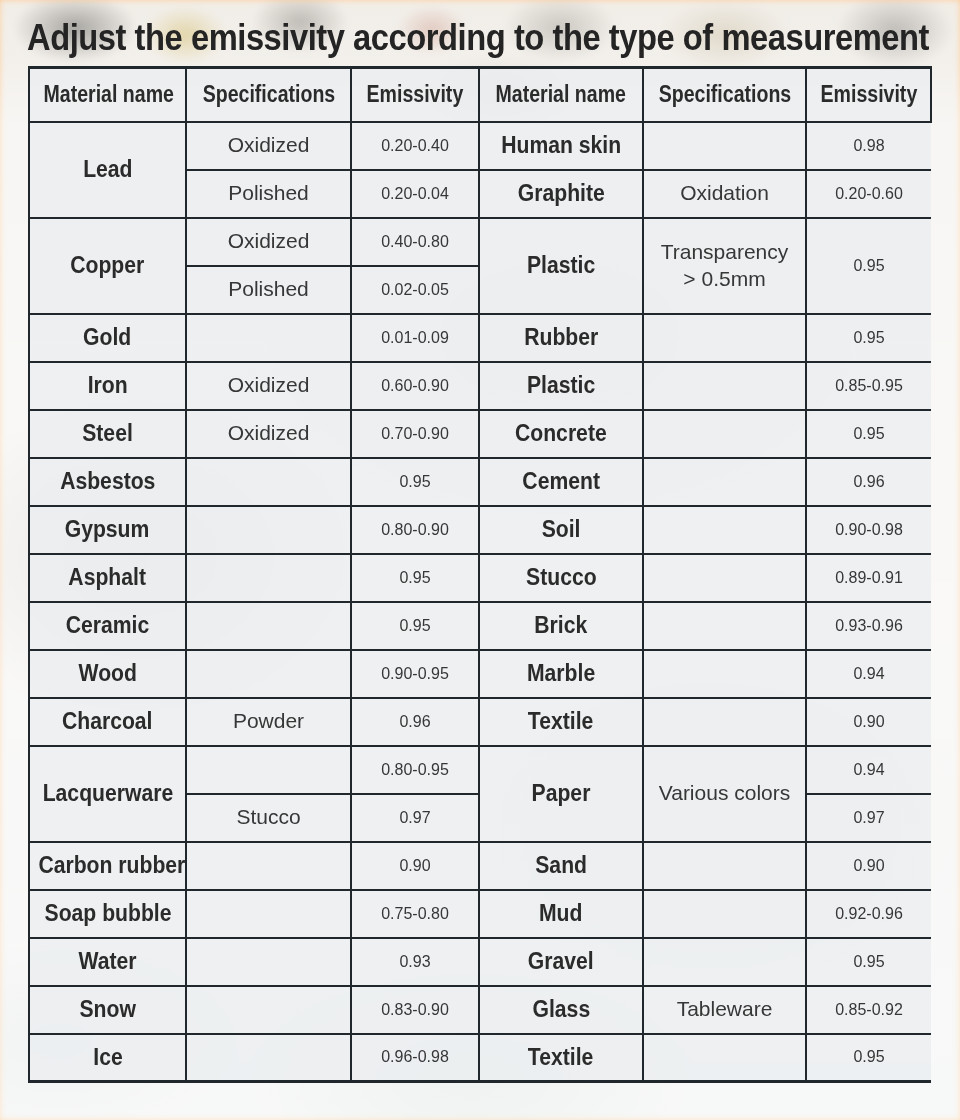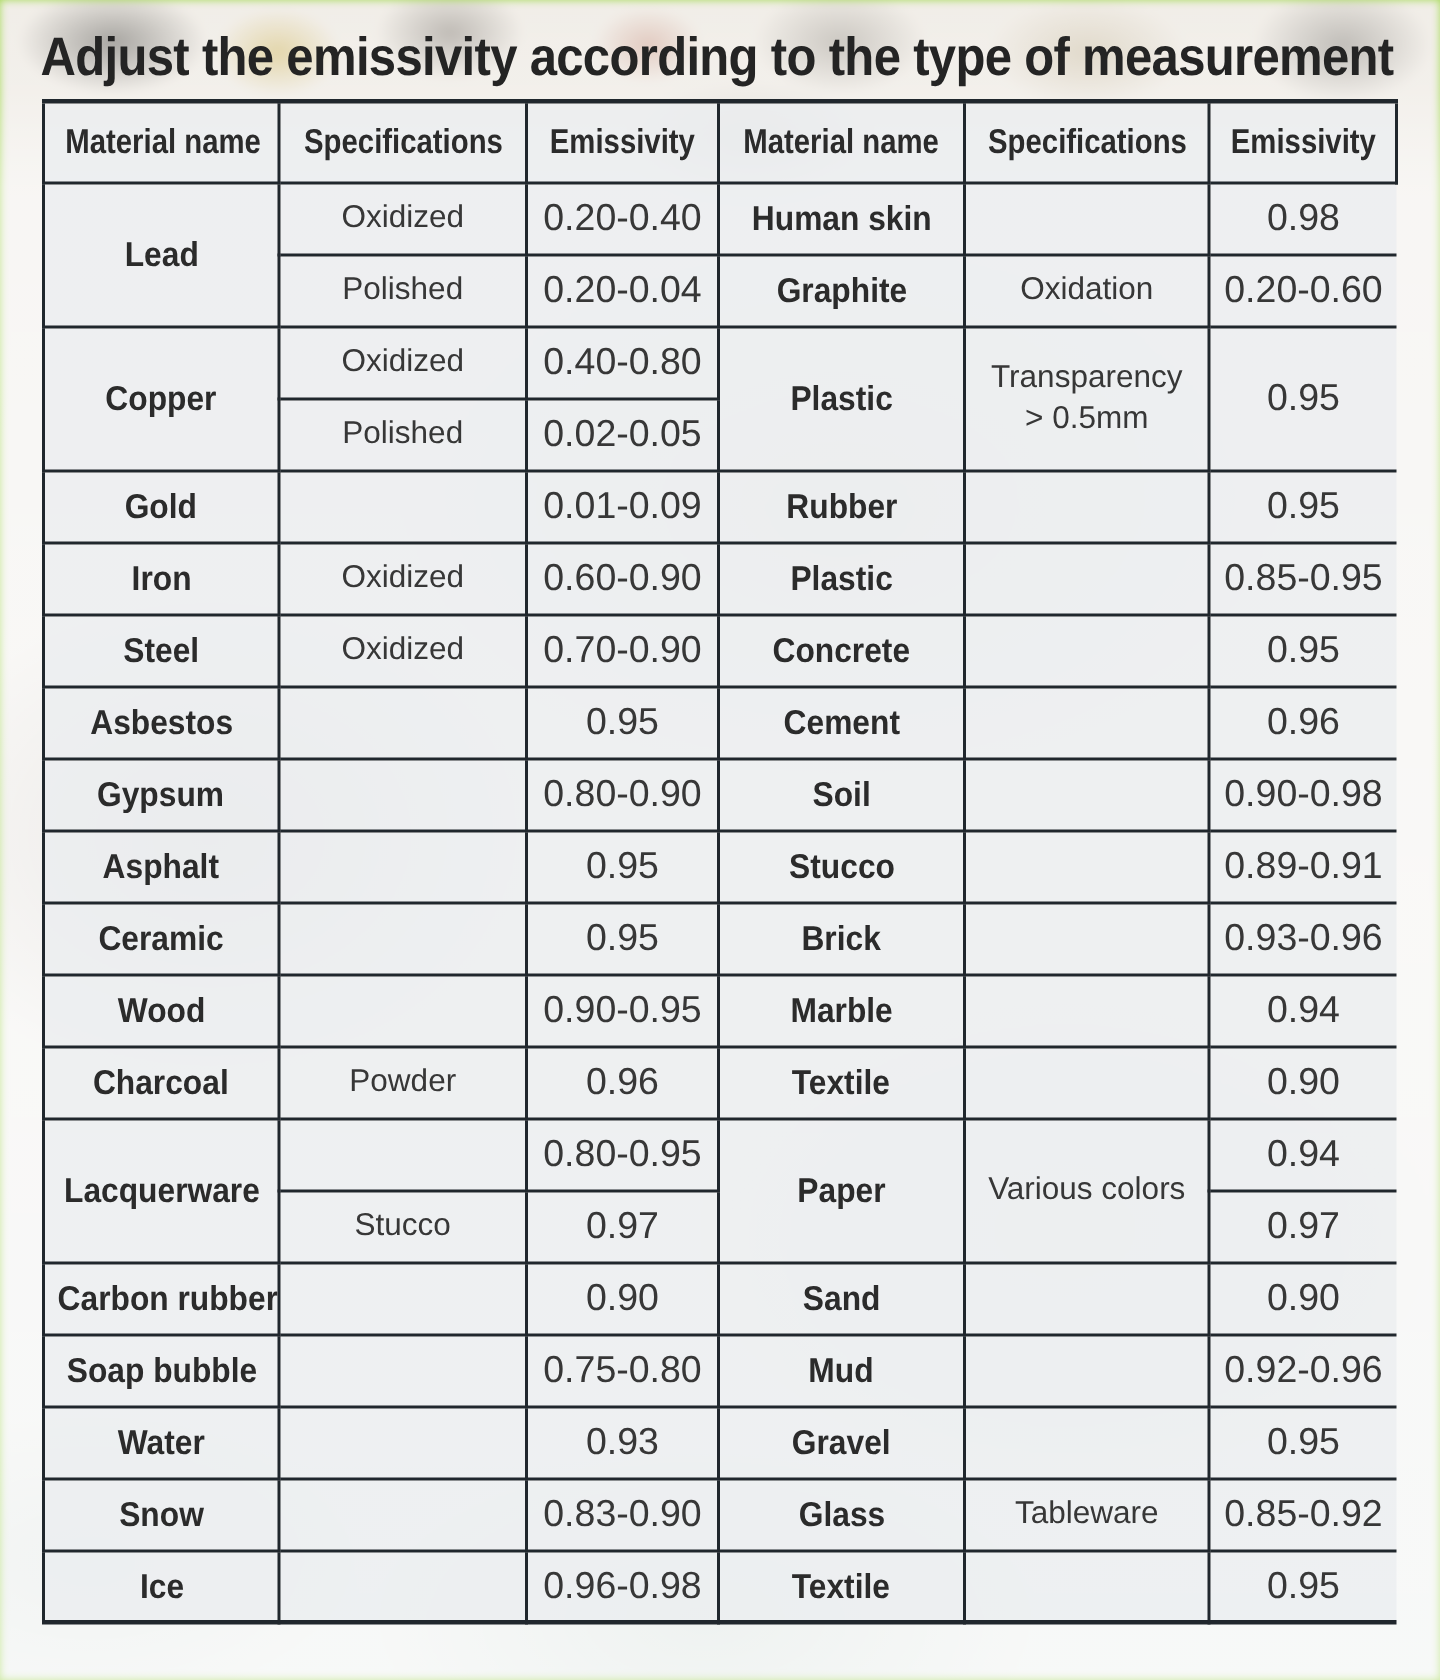--- a/index.html
+++ b/index.html
@@ -1,21 +1,21 @@
 <!DOCTYPE html>
 <html><head>
 <meta charset="utf-8">
 <style>
   html,body { margin:0; padding:0; }
   body { font-family: "Liberation Sans", sans-serif; }
   .page {
     position: relative;
     width: 960px; height: 1120px;
     overflow: hidden;
-    background: #84cc16;
+    background: #fdba74;
   }
   
   .photo {
     position: absolute; inset: 0;
     background:
       radial-gradient(ellipse 90px 50px at 75px 28px,  rgba(62,60,55,0.60), transparent 70%),
       radial-gradient(ellipse 60px 42px at 185px 35px, rgba(198,168,62,0.55), transparent 70%),
       radial-gradient(ellipse 70px 45px at 300px 22px, rgba(95,88,80,0.50), transparent 70%),
       radial-gradient(ellipse 52px 36px at 432px 30px, rgba(172,86,60,0.35), transparent 70%),
       radial-gradient(ellipse 82px 50px at 560px 28px, rgba(118,112,102,0.45), transparent 70%),
@@ -67,21 +67,21 @@
   .emis th {
     font-size: 23px;
     font-weight: bold;
     color: #2b2b2b;
     white-space: nowrap;
   }
   .emis th .c85 { display: inline-block; transform: scaleX(0.85); white-space: nowrap; }
   td.mat { font-weight: bold; font-size: 23px; color: #2b2b2b; white-space: nowrap; margin-top: 42px; }
   td.mat .c92 { display: inline-block; transform: scaleX(0.92); white-space: nowrap; }
   td.spec { font-size: 21px; white-space: pre-line; line-height: 1.25; margin-left: 10px; }
-  td.val  { font-size: 25px; white-space: nowrap; }
+  td.val  { font-size: 16px; white-space: nowrap; }
 </style>
 </head>
 <body>
 
 <div class="page">
   <div class="photo"></div>
   <div class="wash"></div>
 
   <svg class="title-svg" width="908" height="60">
     <text x="1" y="46" font-size="36" fill="#242424" textLength="902" lengthAdjust="spacingAndGlyphs">Adjust the emissivity according to the type of measurement</text>

